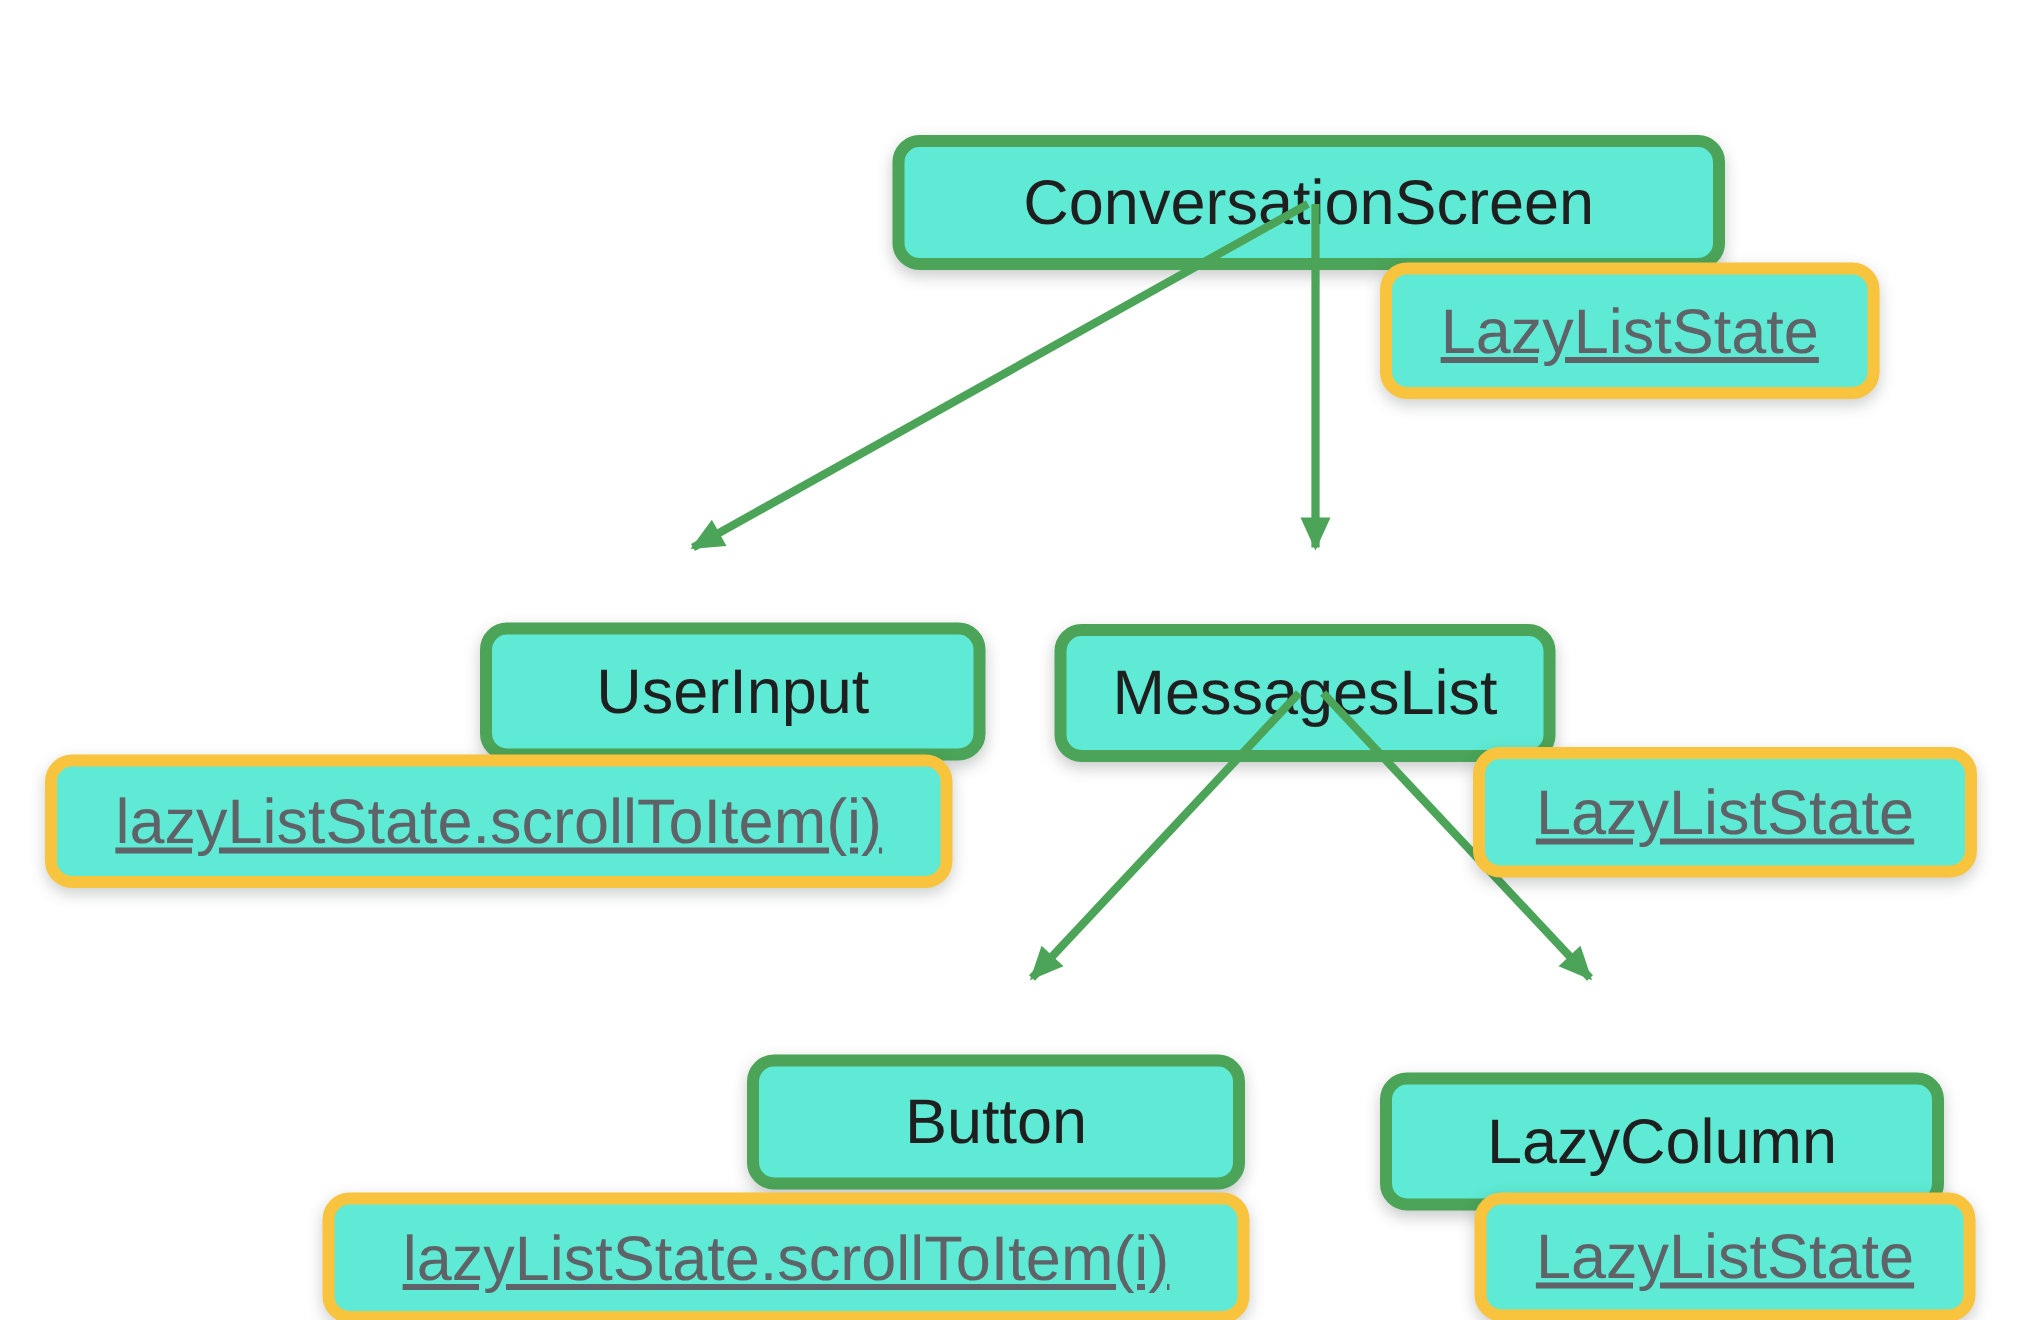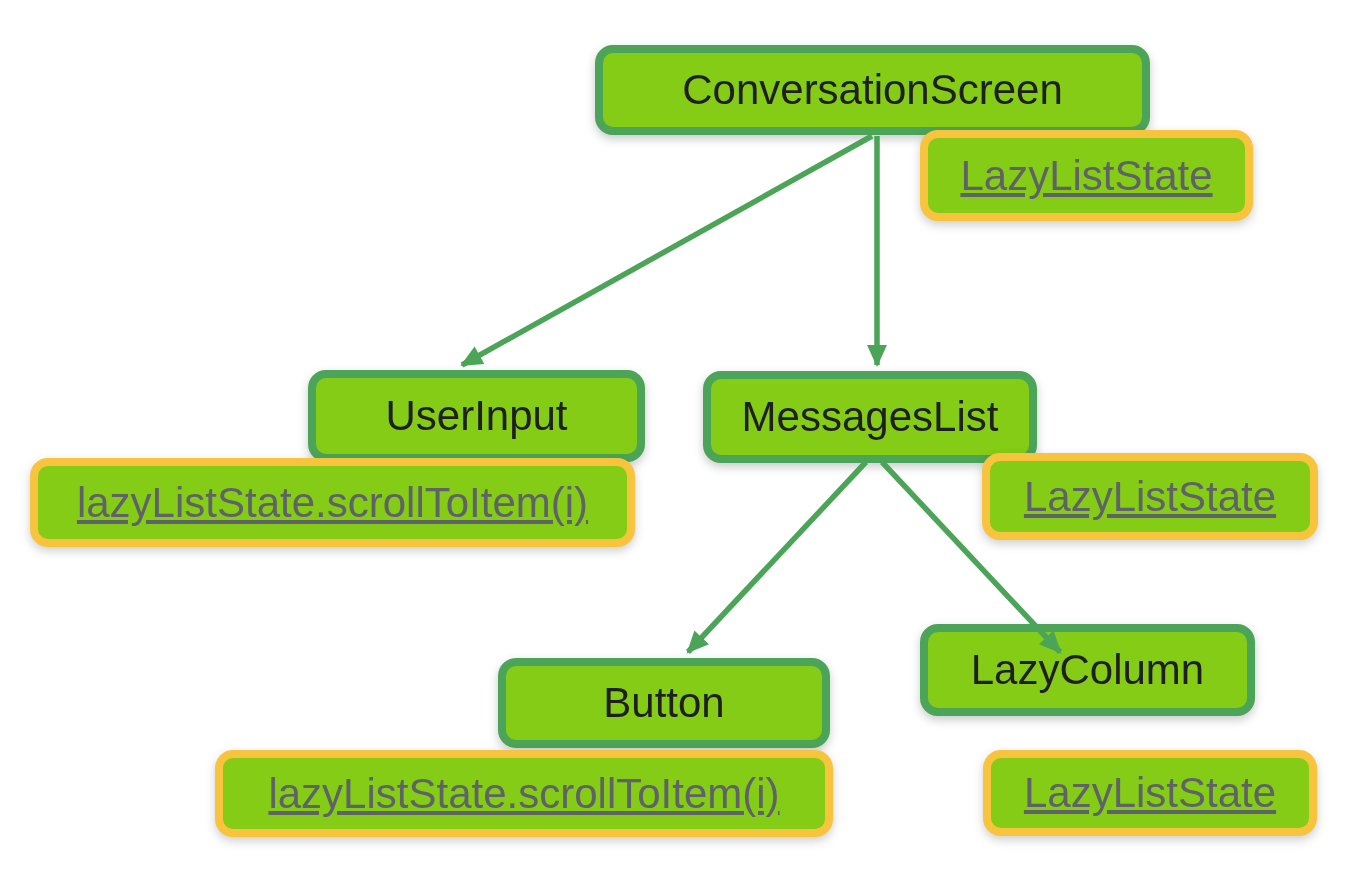--- a/index.html
+++ b/index.html
@@ -26,26 +26,27 @@
     position: absolute;
     left: 0; top: 0;
     width: 1348px;
     height: 880px;
     z-index: 2;
     pointer-events: none;
   }
 
   .node, .badge {
     position: absolute;
-    background: #84cc16;
+    background: #5eead4;
     display: flex;
     align-items: center;
     justify-content: center;
     text-align: center;
     white-space: nowrap;
+    margin-top: 45px;
   }
 
   .node {
     border: 8px solid var(--node-border);
     border-radius: 18px;
     z-index: 1;
     color: var(--node-text);
     font-size: 42px;
     box-shadow: 0 4px 10px rgba(60,64,67,0.28);
   }
@@ -74,33 +75,33 @@
     <line x1="872" y1="136" x2="462" y2="365" stroke-width="5.5" marker-end="url(#arrowhead)" stroke="#4BA457"></line>
     <line x1="877" y1="136" x2="877" y2="365" stroke-width="5.5" marker-end="url(#arrowhead)" stroke="#4BA457"></line>
     <line x1="866" y1="462" x2="688" y2="652" stroke-width="5.5" marker-end="url(#arrowhead)" stroke="#4BA457"></line>
     <line x1="882" y1="462" x2="1060" y2="652" stroke-width="5.5" marker-end="url(#arrowhead)" stroke="#4BA457"></line>
   </svg>
 
   <div class="node" style="left:595px; top:45px; width:555px; height:90px;">
     <span>ConversationScreen</span>
   </div>
 
-  <div class="node" style="left:308px; top:370px; width:337px; height:92px;">
+  <div class="node" style="left:320px; top:370px; width:337px; height:92px;">
     <span>UserInput</span>
   </div>
 
   <div class="node" style="left:703px; top:371px; width:334px; height:92px;text-align:right;">
     <span>MessagesList</span>
   </div>
 
   <div class="node" style="left:498px; top:658px; width:332px; height:90px;text-align:center;">
     <span>Button</span>
   </div>
 
-  <div class="node" style="left:920px; top:624px; width:335px; height:92px;">
+  <div class="node" style="left:920px; top:670px; width:376px; height:92px;">
     <span>LazyColumn</span>
   </div>
 
   <div class="badge" style="left:920px; top:130px; width:333px; height:91px;">
     <span>LazyListState</span>
   </div>
 
   <div class="badge" style="left:30px; top:458px; width:605px; height:89px;">
     <span>lazyListState.scrollToItem(i)</span>
   </div>

